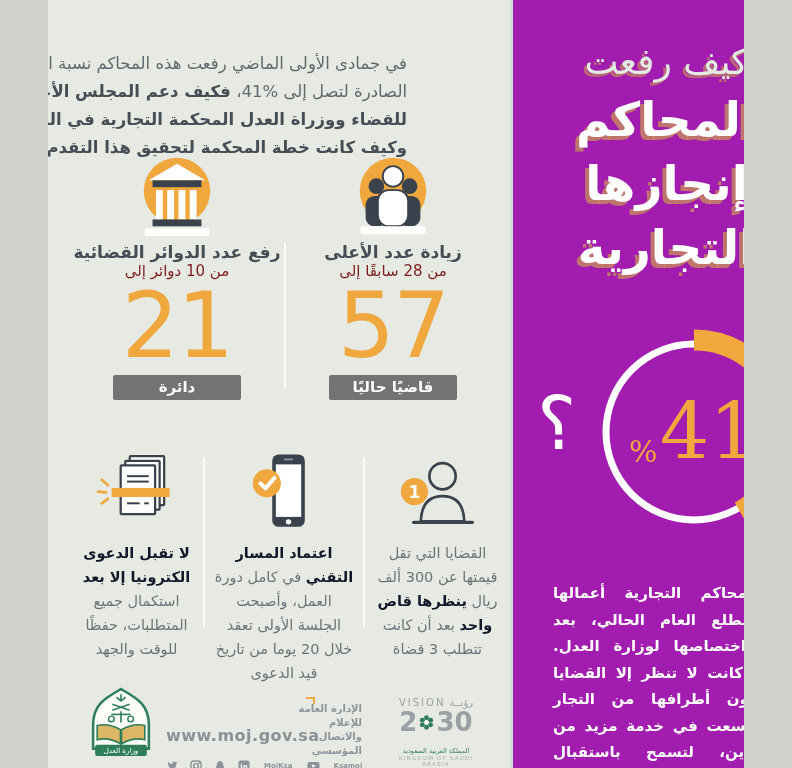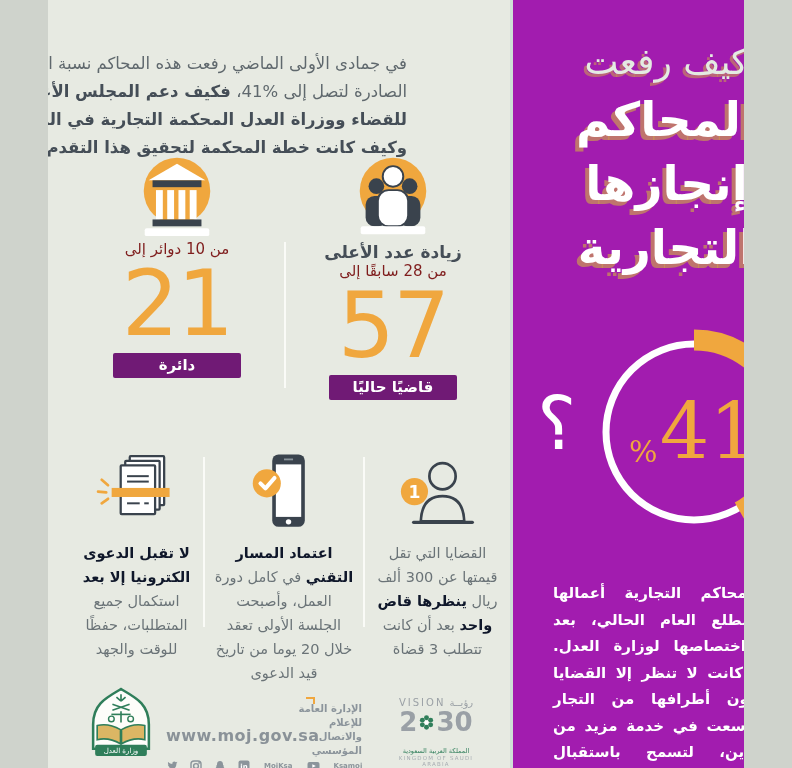--- a/index.html
+++ b/index.html
@@ -11,21 +11,21 @@
            font-size:16.5px; line-height:28px; color:#5f686d; }
   .intro .b { color:#454e57; font-weight:bold; }
 
   .stats { position:absolute; top:150px; left:22px; width:430px; display:flex; }
   .stat { width:214px; text-align:center; }
   .stat-divider { width:2px; height:146px; margin-top:92px; background:#fafbf7; }
   .stat .icon-wrap { height:90px; }
   .stat-title { font-size:17px; font-weight:bold; color:#454e57; direction:rtl; margin-top:2px; }
   .stat-sub { font-size:15px; color:#7f1d1d; direction:rtl; }
   .stat-num { font-size:90px; line-height:92px; color:#f0a73e; letter-spacing:-2px; }
-  .stat-badge { display:inline-block; min-width:128px; background:#701a75; color:#fff; font-weight:bold;
+  .stat-badge { display:inline-block; min-width:128px; background:#737373; color:#fff; font-weight:bold;
                 font-size:15px; line-height:25px; border-radius:2px; direction:rtl; padding:0 10px; margin-top:3px; }
 
   .features { position:absolute; top:443px; left:22px; width:440px; display:flex; }
   .feat { text-align:center; direction:rtl; }
   .feat-a { width:133px; } .feat-b { width:158px; } .feat-c { width:145px; }
   .feat-divider { width:2px; height:170px; margin-top:14px; background:#fafbf7; }
   .feat .icon-wrap { height:92px; display:flex; align-items:flex-end; justify-content:center; }
   .feat-text { font-size:14.5px; line-height:24px; color:#6a7377; padding:6px 8px 0 8px; }
   .feat-text .b { color:#0f172a; font-weight:bold; }
 
@@ -80,20 +80,21 @@
           <polygon points="55,14 84,31 26,31" fill="#ffffff"></polygon>
           <rect x="30" y="31" width="50" height="7" fill="#3a434d"></rect>
           <rect x="33.5" y="41" width="7" height="30" fill="#ffffff"></rect>
           <rect x="45" y="41" width="7" height="30" fill="#ffffff"></rect>
           <rect x="56.5" y="41" width="7" height="30" fill="#ffffff"></rect>
           <rect x="68" y="41" width="7" height="30" fill="#ffffff"></rect>
           <rect x="30" y="71" width="50" height="7" fill="#3a434d"></rect>
           <rect x="22" y="80" width="66" height="8" rx="2" fill="#ffffff"></rect>
         </svg>
       </div>
+      <div class="stat-title">رفع عدد الدوائر القضائية</div>
       <div class="stat-sub">من 10 دوائر إلى</div>
       <div class="stat-num">21</div>
       <div class="stat-badge">دائرة</div>
     </div>
     <div class="stat-divider"></div>
     <div class="stat">
       <div class="icon-wrap">
         <svg width="110" height="90" viewBox="0 0 110 92">
           <circle cx="55" cy="42" r="34" fill="#f0a73e"></circle>
           <circle cx="38" cy="37" r="8" fill="#3a434d"></circle>

